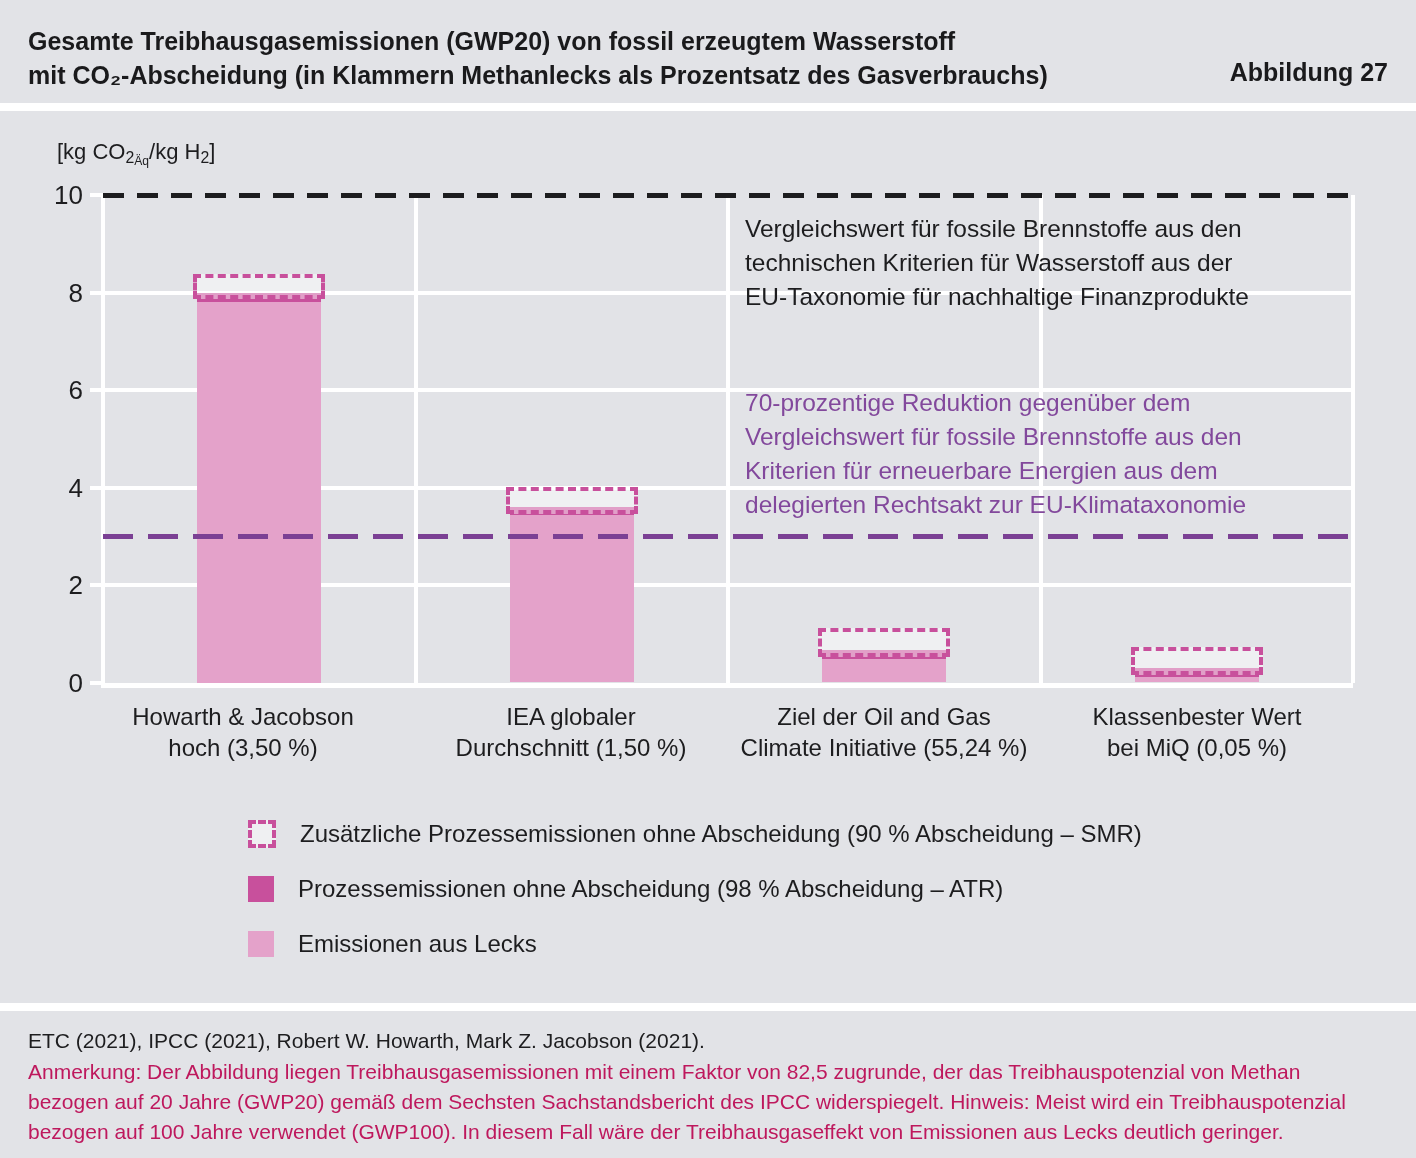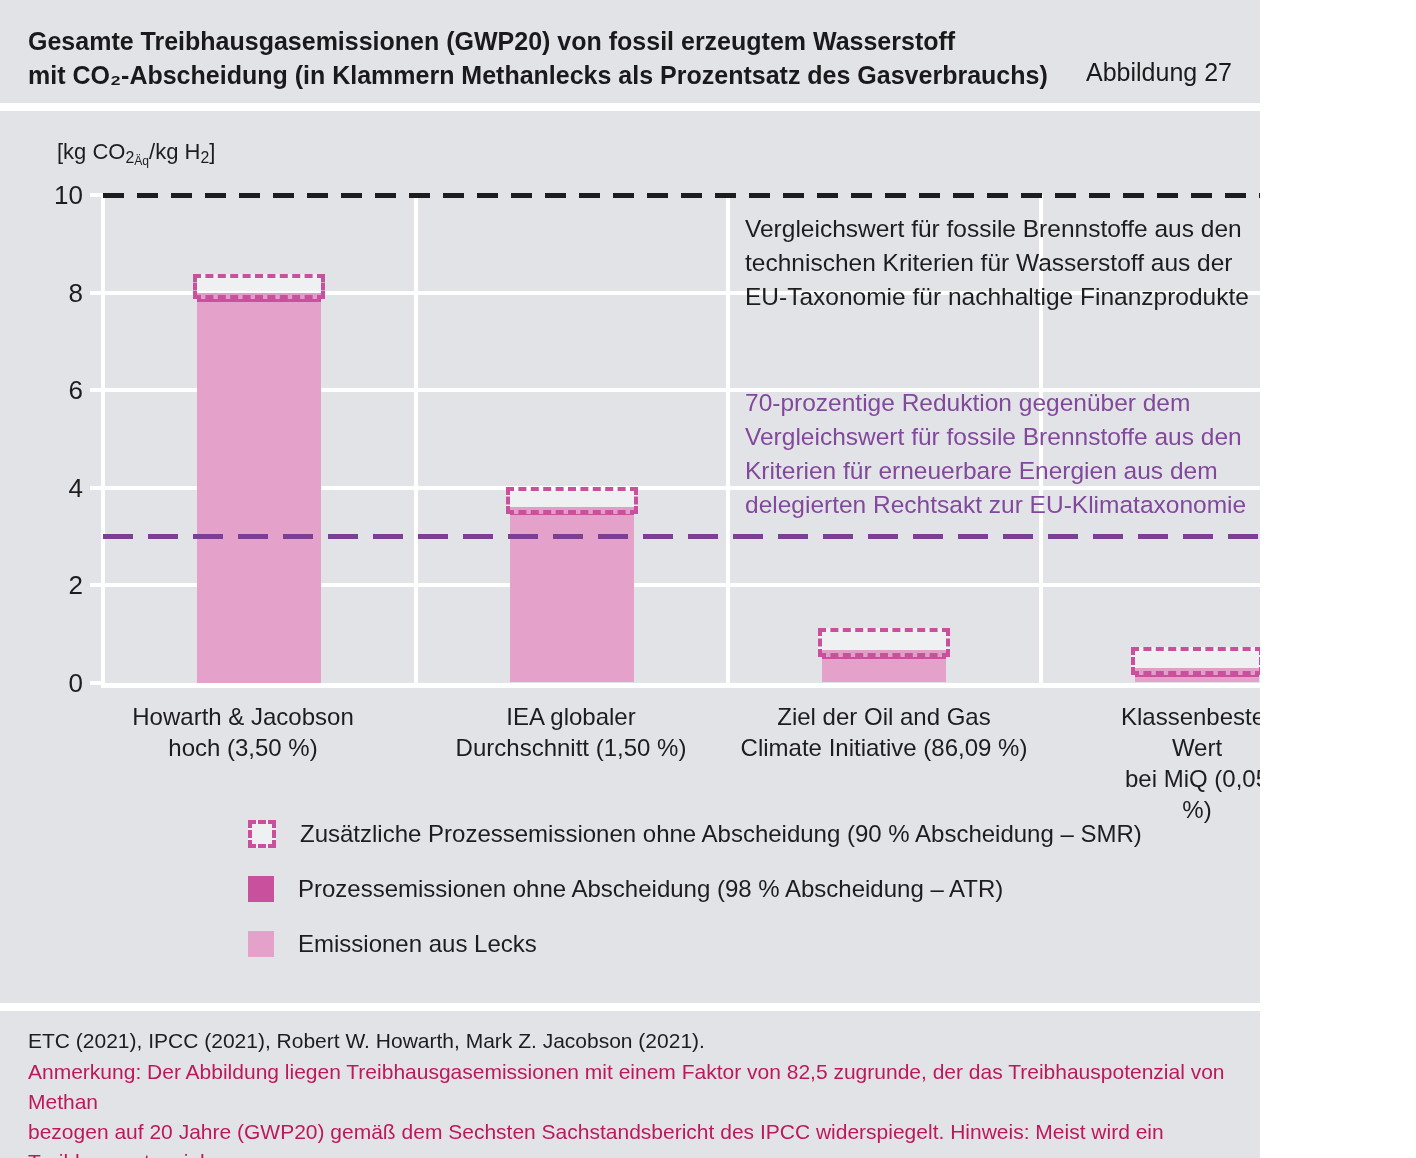--- a/index.html
+++ b/index.html
@@ -1,19 +1,19 @@
 <!DOCTYPE html>
 <html><head>
 <meta charset="utf-8">
 <style>
   html,body{margin:0;padding:0;}
   body{font-family:"Liberation Sans","DejaVu Sans",sans-serif;}
-  .page{position:relative;width:1260px;height:1158px;background:#e2e3e7;overflow:hidden;color:#1d1d1f;}
+  .page{position:relative;width:1416px;height:1158px;background:#e2e3e7;overflow:hidden;color:#1d1d1f;}
   .hdr-title{position:absolute;left:28px;top:24px;font-size:25px;line-height:34px;font-weight:600;color:#1a1a1c;}
-  .figure-label{position:absolute;right:28px;top:58px;font-size:25px;font-weight:400;color:#1a1a1c;}
+  .figure-label{position:absolute;right:28px;top:58px;font-size:25px;font-weight:700;color:#1a1a1c;}
   .divider{position:absolute;left:0;width:1416px;height:8px;background:#ffffff;}
   .divider.top{top:103px;}
   .divider.bottom{top:1003px;}
   .unit-label{position:absolute;left:57px;top:139px;font-size:22px;color:#1d1d1f;}
   .unit-label .sub{font-size:0.72em;vertical-align:-0.28em;}
   .unit-label .subsub{font-size:0.55em;vertical-align:-0.5em;margin-top:21px;}
   #plot{position:absolute;left:103px;top:195px;width:1250px;height:487.5px;}
   .anno{position:absolute;white-space:pre-line;font-size:24.5px;line-height:34px;z-index:6;}
   .anno-black{left:745px;top:212px;color:#1d1d1f;}
   .anno-purple{left:745px;top:386px;color:#82489c;}
@@ -85,21 +85,21 @@
   <div class="anno anno-purple">70-prozentige Reduktion gegenüber dem
 Vergleichswert für fossile Brennstoffe aus den
 Kriterien für erneuerbare Energien aus dem
 delegierten Rechtsakt zur EU-Klimataxonomie</div>
 
   <div class="xlabel" style="left:243px;">Howarth &amp; Jacobson
 hoch (3,50 %)</div>
   <div class="xlabel" style="left:571px;">IEA globaler
 Durchschnitt (1,50 %)</div>
   <div class="xlabel" style="left:884px;">Ziel der Oil and Gas
-Climate Initiative (86,09 %)</div>
+Climate Initiative (55,24 %)</div>
   <div class="xlabel" style="left:1197px;">Klassenbester Wert
 bei MiQ (0,05 %)</div>
 
   <div class="legend-row" style="top:820px;align-items:flex-end;">
     <span class="swatch dashed"></span>
     <span>Zusätzliche Prozessemissionen ohne Abscheidung (90 % Abscheidung – SMR)</span>
   </div>
   <div class="legend-row" style="top:875px;">
     <span class="swatch solid-atr"></span>
     <span>Prozessemissionen ohne Abscheidung (98 % Abscheidung – ATR)</span>

